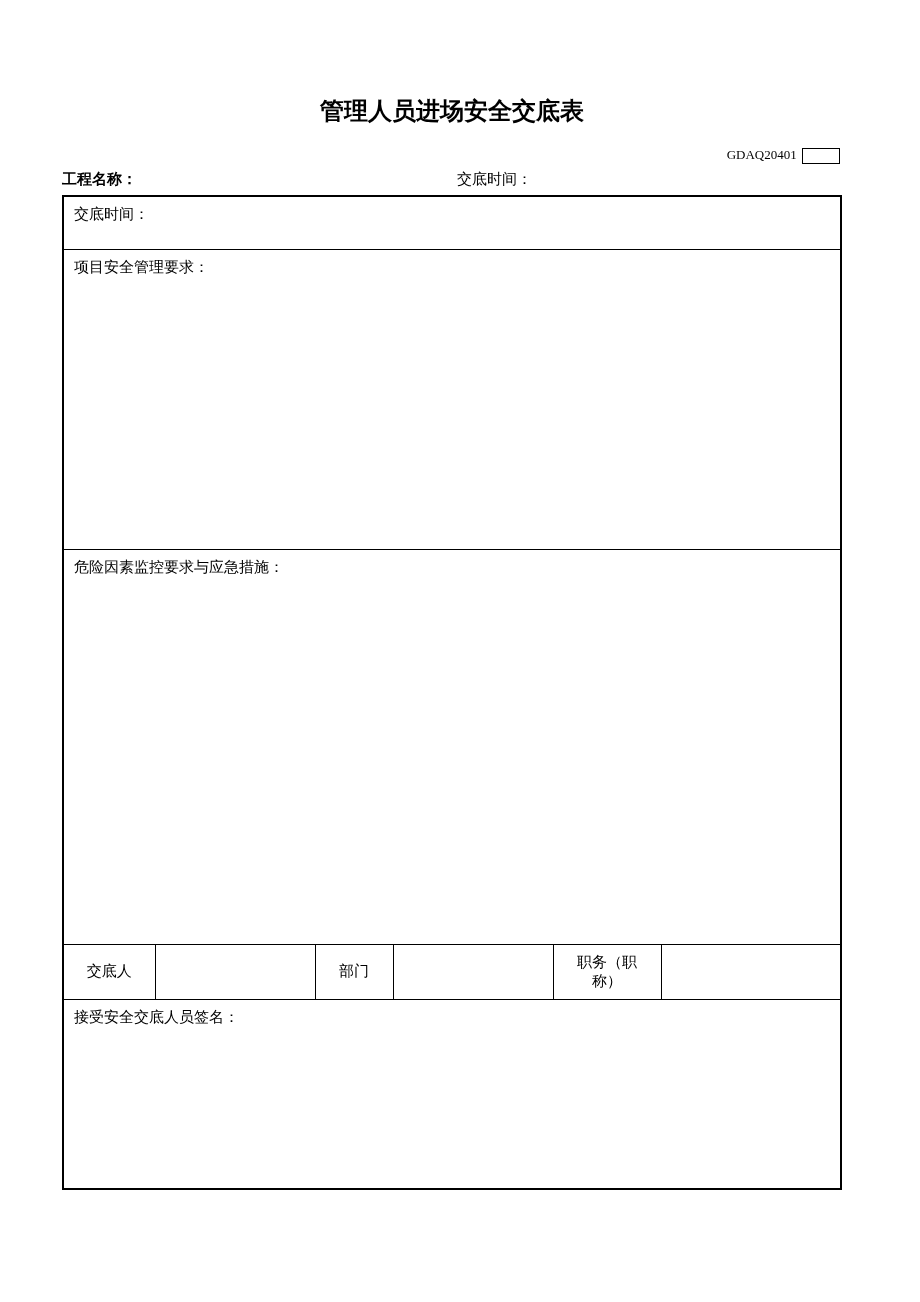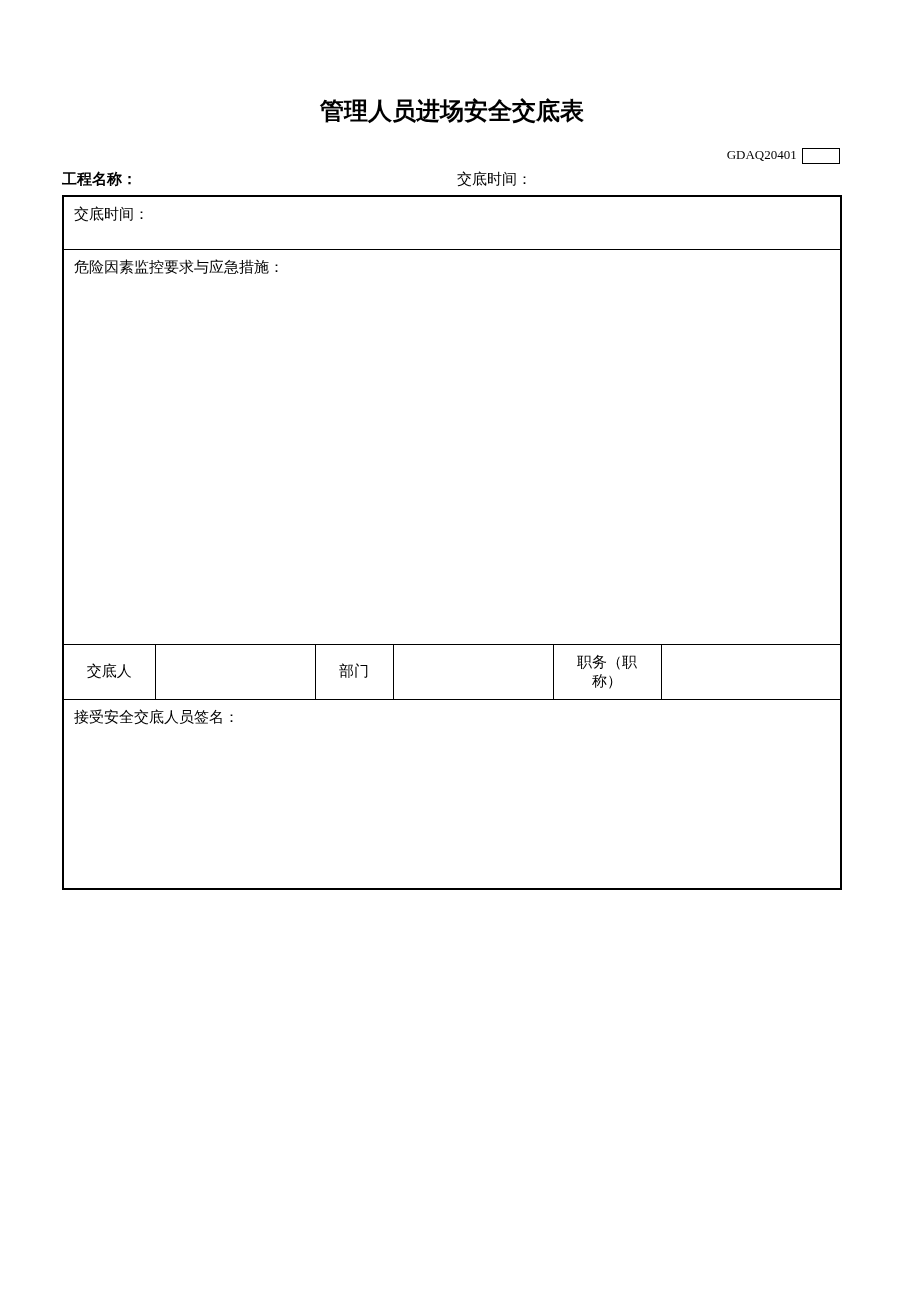--- a/index.html
+++ b/index.html
@@ -115,20 +115,25 @@
     <div class="header-right">交底时间：</div>
   </div>
 
   <table class="main-table">
     <tbody>
         <tr class="row-time">
       <td colspan="6">
         <span>交底时间：</span>
       </td>
     </tr>
+    <tr class="row-requirements">
+      <td colspan="6">
+        <span>项目安全管理要求：</span>
+      </td>
+    </tr>
     <tr class="row-risk">
       <td colspan="6">
         <span>危险因素监控要求与应急措施：</span>
       </td>
     </tr>
     <tr class="row-signer">
       <td class="cell-label">交底人</td>
       <td class="cell-value1"></td>
       <td class="cell-dept-label">部门</td>
       <td class="cell-dept-value"></td>

